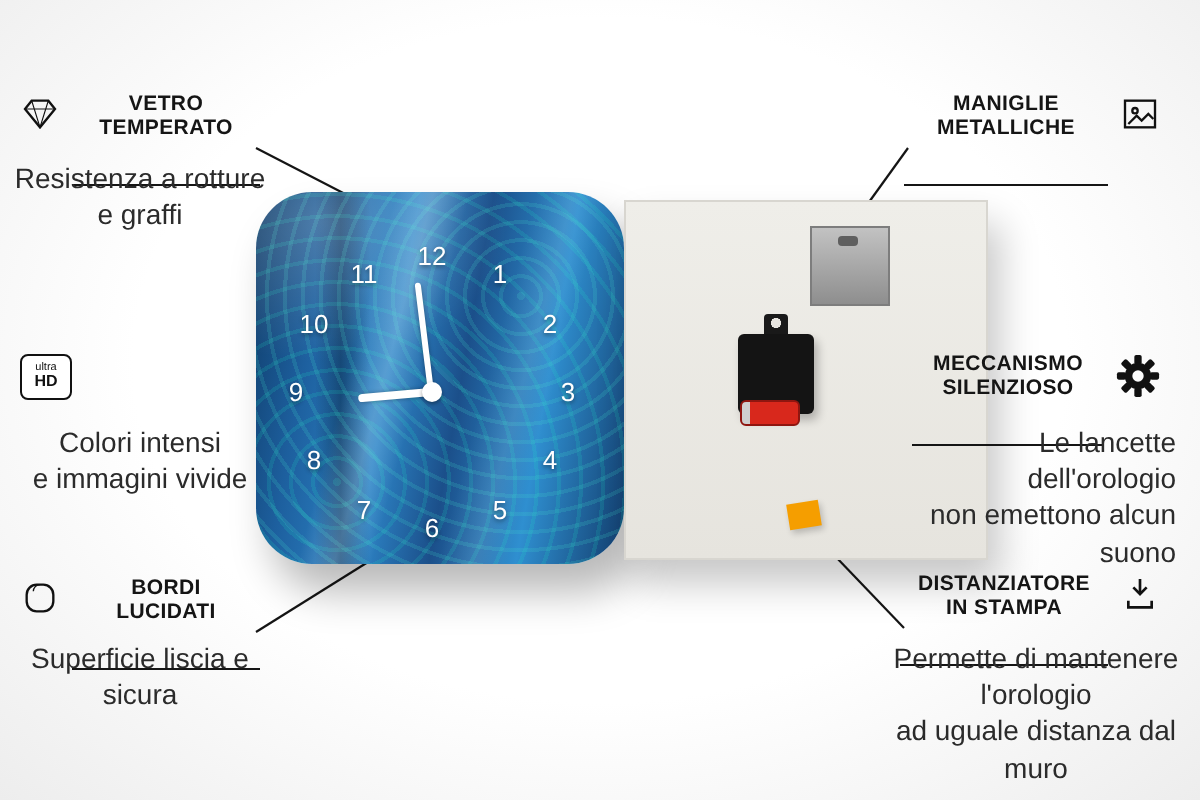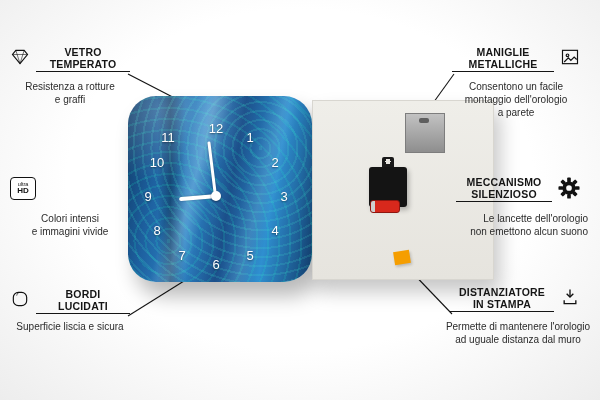--- a/index.html
+++ b/index.html
@@ -32,21 +32,21 @@
     background:linear-gradient(180deg,#efeee9,#e6e4de);
     box-shadow:6px 12px 18px rgba(0,0,0,0.22);
     border:1px solid #d8d6d0;
   }
 
   
   .num{position:absolute;color:#fff;font-size:13px;transform:translate(-50%,-50%);
        text-shadow:0 1px 2px rgba(0,0,0,0.45);z-index:2;}
   .p0{left:88px;top:32px}.p1{left:122px;top:41px}.p2{left:147px;top:66px}.p3{left:156px;top:100px}
   .p4{left:147px;top:134px}.p5{left:122px;top:159px}.p6{left:88px;top:168px}.p7{left:54px;top:159px}
-  .p8{left:29px;top:134px}.p9{left:20px;top:100px}.p10{left:29px;top:66px}.p11{left:40px;top:41px}
+  .p8{left:29px;top:134px}.p9{left:20px;top:100px}.p10{left:29px;top:66px}.p11{left:54px;top:41px}
   .hand{position:absolute;background:#fff;border-radius:2px;z-index:3;box-shadow:0 1px 2px rgba(0,0,0,0.35);}
   .minute{left:86px;top:45px;width:3px;height:55px;transform-origin:50% 100%;transform:rotate(-7deg);}
   .hour{left:86px;top:63px;width:4px;height:37px;transform-origin:50% 100%;transform:rotate(-95deg);}
   .cap{position:absolute;left:83px;top:95px;width:10px;height:10px;border-radius:50%;background:#fff;z-index:4;
        box-shadow:0 1px 2px rgba(0,0,0,0.4);}
 
   
   .plate{position:absolute;left:92px;top:12px;width:38px;height:38px;
          background:linear-gradient(180deg,#c2c2c2,#8e8e8e);border:1px solid #7d7d7d;}
   .plate-slot{position:absolute;left:13px;top:4px;width:10px;height:5px;background:#5f5f5f;border-radius:2px;}
@@ -58,25 +58,25 @@
   .battery{position:absolute;left:57px;top:99px;width:28px;height:11px;border-radius:3px;
            background:linear-gradient(90deg,#cfcfcf 0 4px,#d8281c 4px);border:1px solid #8f1610;}
   .foam{position:absolute;left:81px;top:150px;width:16px;height:13px;background:#f59e00;
         transform:rotate(-9deg);box-shadow:1px 2px 3px rgba(0,0,0,0.2);}
 
   
   .callout{position:absolute;display:flex;align-items:flex-start;gap:6px;}
   .callout .ttl{
     flex:1;text-align:center;font-size:10.5px;font-weight:bold;color:#151515;
     letter-spacing:0.2px;line-height:1.18;white-space:pre-line;
-    border-bottom:1.5px solid #151515;padding-bottom:0;
+    border-bottom:1.5px solid #151515;padding-bottom:21px;
   }
   .callout .icn{flex:0 0 auto;margin-top:1px;}
   .sub{
-    position:absolute;text-align:center;font-size:10px;color:#2b2b2b;line-height:1.3;white-space:pre-line;
+    position:absolute;text-align:center;font-size:14px;color:#2b2b2b;line-height:1.3;white-space:pre-line;
   }
   .c-vetro{left:10px;top:46px;width:120px;}
   .s-vetro{left:2px;top:80px;width:136px;}
   .c-stampa{left:10px;top:176px;width:122px;}
   .s-stampa{left:2px;top:212px;width:136px;}
   .c-bordi{left:10px;top:288px;width:120px;}
   .s-bordi{left:0px;top:320px;width:140px;}
   .c-maniglie{left:452px;top:46px;width:128px;}
   .s-maniglie{left:446px;top:80px;width:140px;}
   .c-meccanismo{left:456px;top:176px;width:124px;}
@@ -175,23 +175,20 @@
     <span class="ttl">MANIGLIE
 METALLICHE</span>
     <span class="icn">
       <svg width="20" height="20" viewBox="0 0 24 24" fill="none" stroke="#111" stroke-width="1.4">
         <rect x="3" y="4" width="18" height="16"></rect>
         <circle cx="9" cy="10" r="1.6"></circle>
         <path d="M5 18l5-5 3 3 4-4 3 3"></path>
       </svg>
     </span>
   </div>
-  <div class="sub s-maniglie">Consentono un facile
-montaggio dell'orologio
-a parete</div>
 
   <div class="callout c-meccanismo">
     <span class="ttl">MECCANISMO
 SILENZIOSO</span>
     <span class="icn">
       <svg width="22" height="22" viewBox="-12 -12 24 24">
         <defs>
             <rect id="tooth" x="-2" y="-11.5" width="4" height="5" rx="1" fill="#111"></rect>
           </defs>
         <use href="#tooth"></use>

